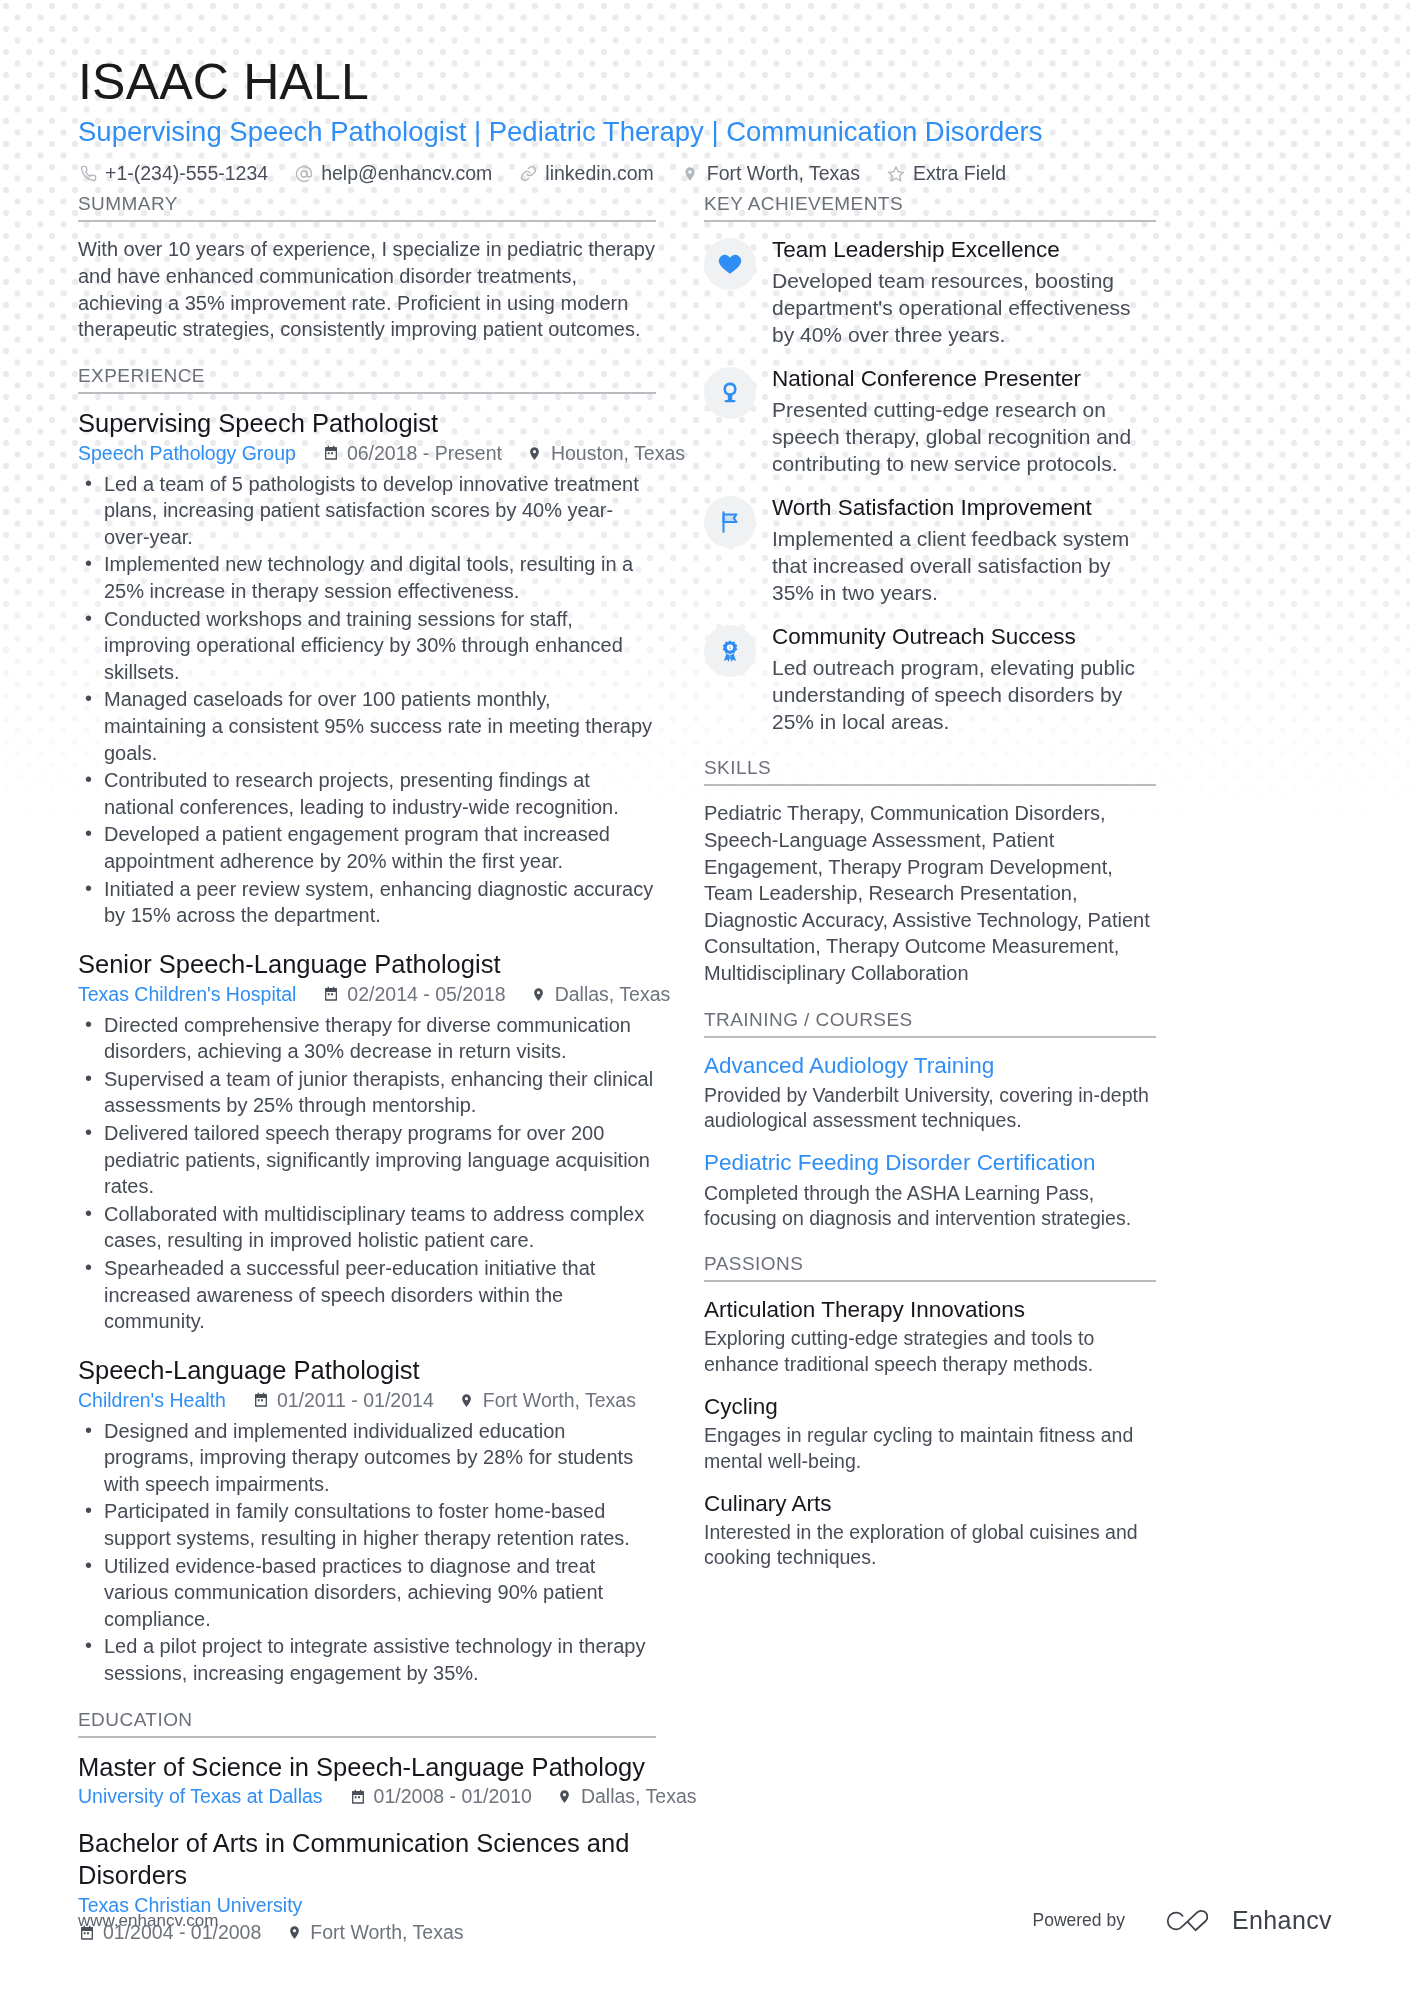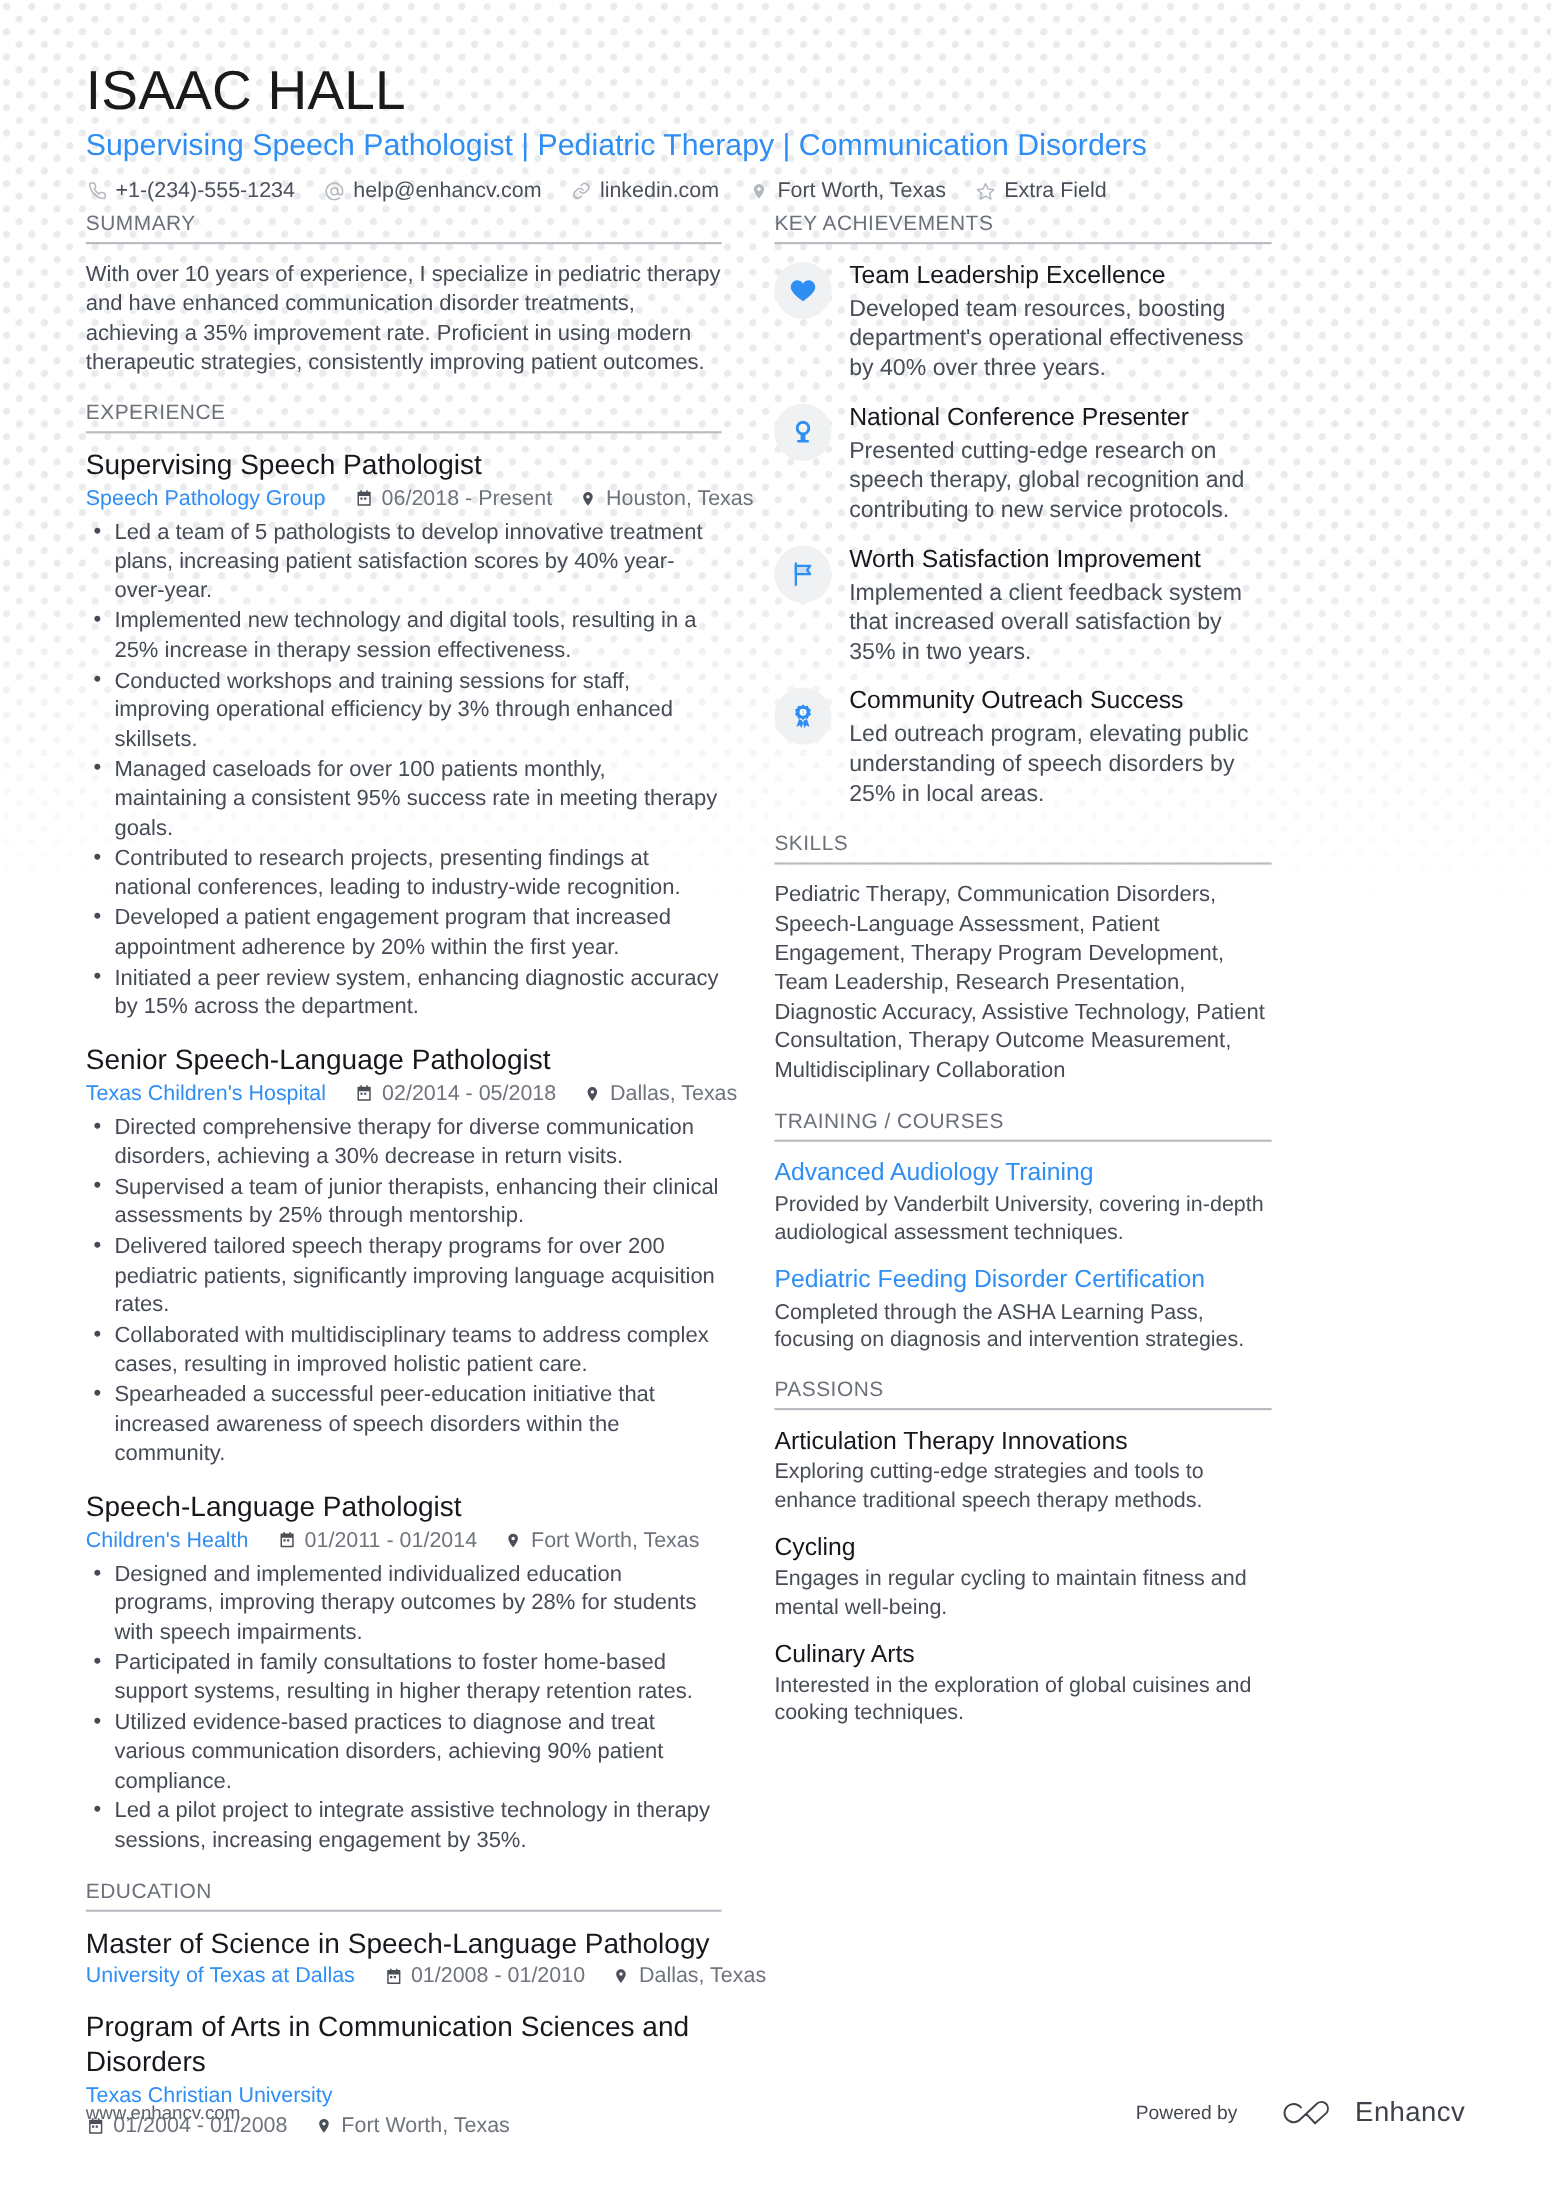--- a/index.html
+++ b/index.html
@@ -352,21 +352,21 @@
                     <svg width="15" height="17" viewBox="0 0 24 24" fill="currentColor">
                       <path d="M12 2a7 7 0 0 0-7 7c0 5 7 13 7 13s7-8 7-13a7 7 0 0 0-7-7zm0 9.5A2.5 2.5 0 1 1 12 6.5a2.5 2.5 0 0 1 0 5z"></path>
                     </svg>
                   </span>
                   <span>Houston, Texas</span>
                 </span>
               </div>
               <ul class="bullets">
                 <li>Led a team of 5 pathologists to develop innovative treatment plans, increasing patient satisfaction scores by 40% year-over-year.</li>
                 <li>Implemented new technology and digital tools, resulting in a 25% increase in therapy session effectiveness.</li>
-                <li>Conducted workshops and training sessions for staff, improving operational efficiency by 3% through enhanced skillsets.</li>
+                <li>Conducted workshops and training sessions for staff, improving operational efficiency by 30% through enhanced skillsets.</li>
                 <li>Managed caseloads for over 100 patients monthly, maintaining a consistent 95% success rate in meeting therapy goals.</li>
                 <li>Contributed to research projects, presenting findings at national conferences, leading to industry-wide recognition.</li>
                 <li>Developed a patient engagement program that increased appointment adherence by 20% within the first year.</li>
                 <li>Initiated a peer review system, enhancing diagnostic accuracy by 15% across the department.</li>
               </ul>
             </div>
             <div class="entry">
               <div class="entry-title">Senior Speech-Language Pathologist</div>
               <div class="entry-meta">
                 <span class="entry-org">Texas Children's Hospital</span>
@@ -445,21 +445,21 @@
                   <span class="mi">
                     <svg width="15" height="17" viewBox="0 0 24 24" fill="currentColor">
                       <path d="M12 2a7 7 0 0 0-7 7c0 5 7 13 7 13s7-8 7-13a7 7 0 0 0-7-7zm0 9.5A2.5 2.5 0 1 1 12 6.5a2.5 2.5 0 0 1 0 5z"></path>
                     </svg>
                   </span>
                   <span>Dallas, Texas</span>
                 </span>
               </div>
             </div>
             <div class="entry">
-              <div class="entry-title">Program of Arts in Communication Sciences and Disorders</div>
+              <div class="entry-title">Bachelor of Arts in Communication Sciences and Disorders</div>
               <div class="entry-meta stacked">
                 <span class="entry-org">Texas Christian University</span>
                 <span class="entry-meta-line2">
                   <span class="meta-chip">
                     <span class="mi">
                       <svg width="16" height="16" viewBox="0 0 24 24" fill="currentColor">
                         <path d="M7 1h2v2h6V1h2v2h3a1 1 0 0 1 1 1v17a1 1 0 0 1-1 1H4a1 1 0 0 1-1-1V4a1 1 0 0 1 1-1h3V1zM5 9v11h14V9H5zm2 2h3v3H7v-3zm5 0h3v3h-3v-3z"></path>
                       </svg>
                     </span>
                     <span>01/2004 - 01/2008</span>

